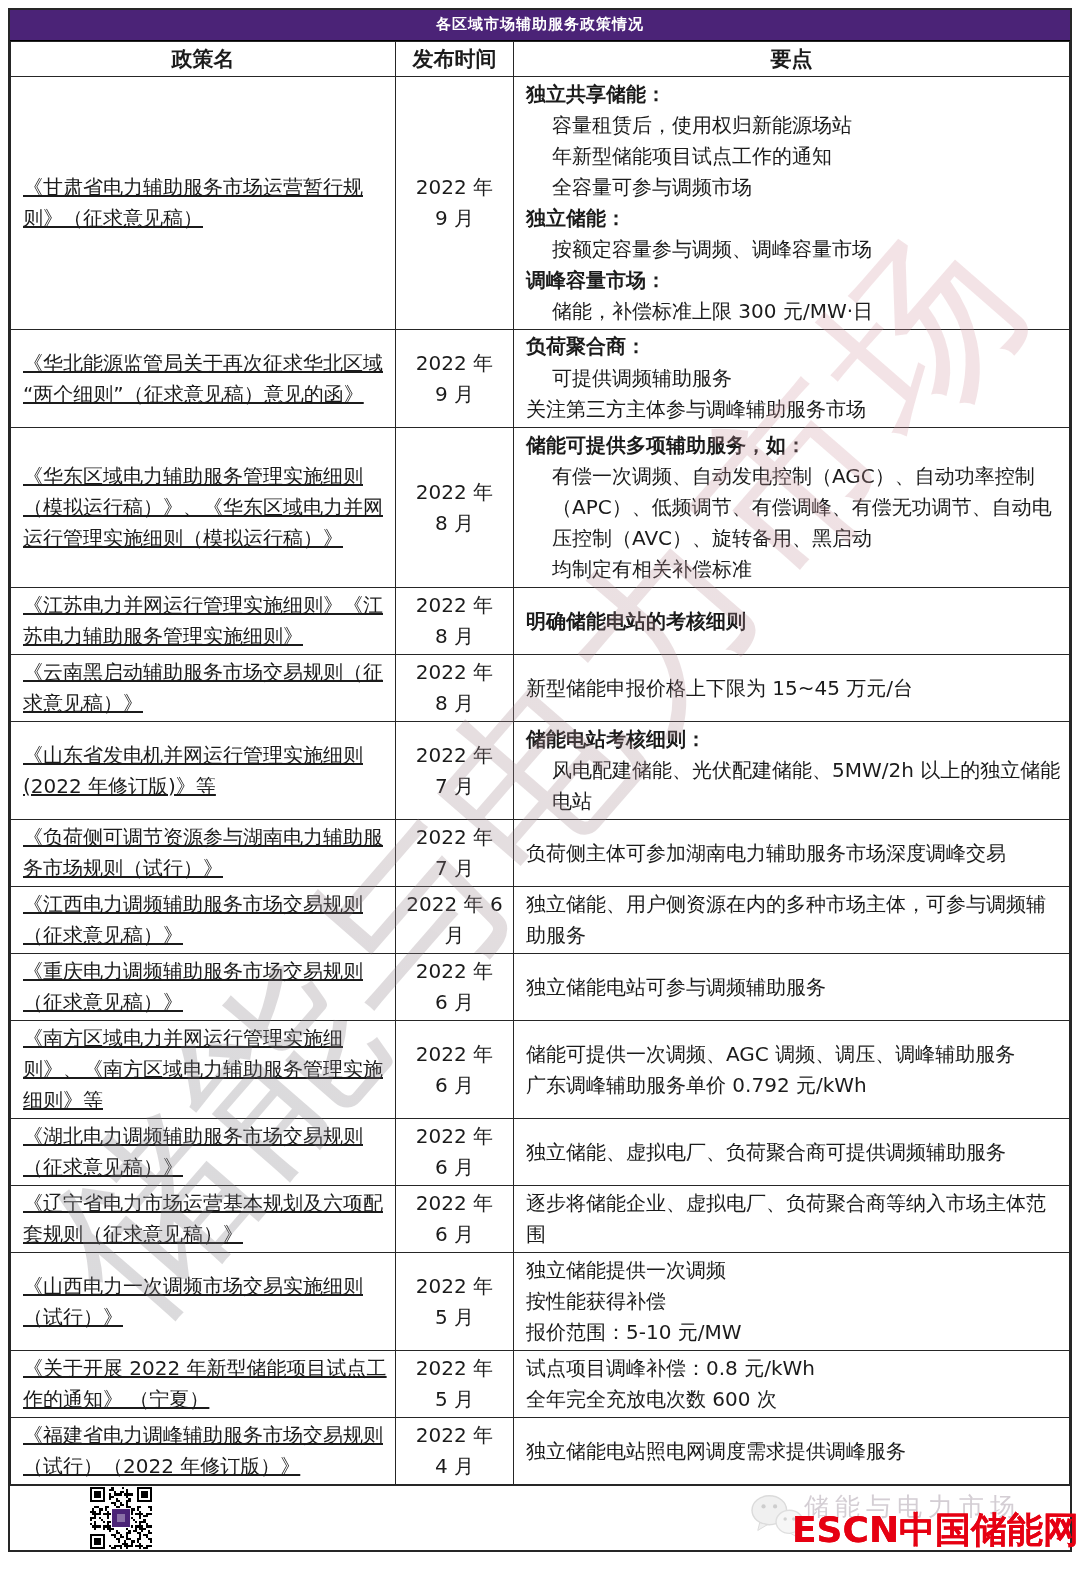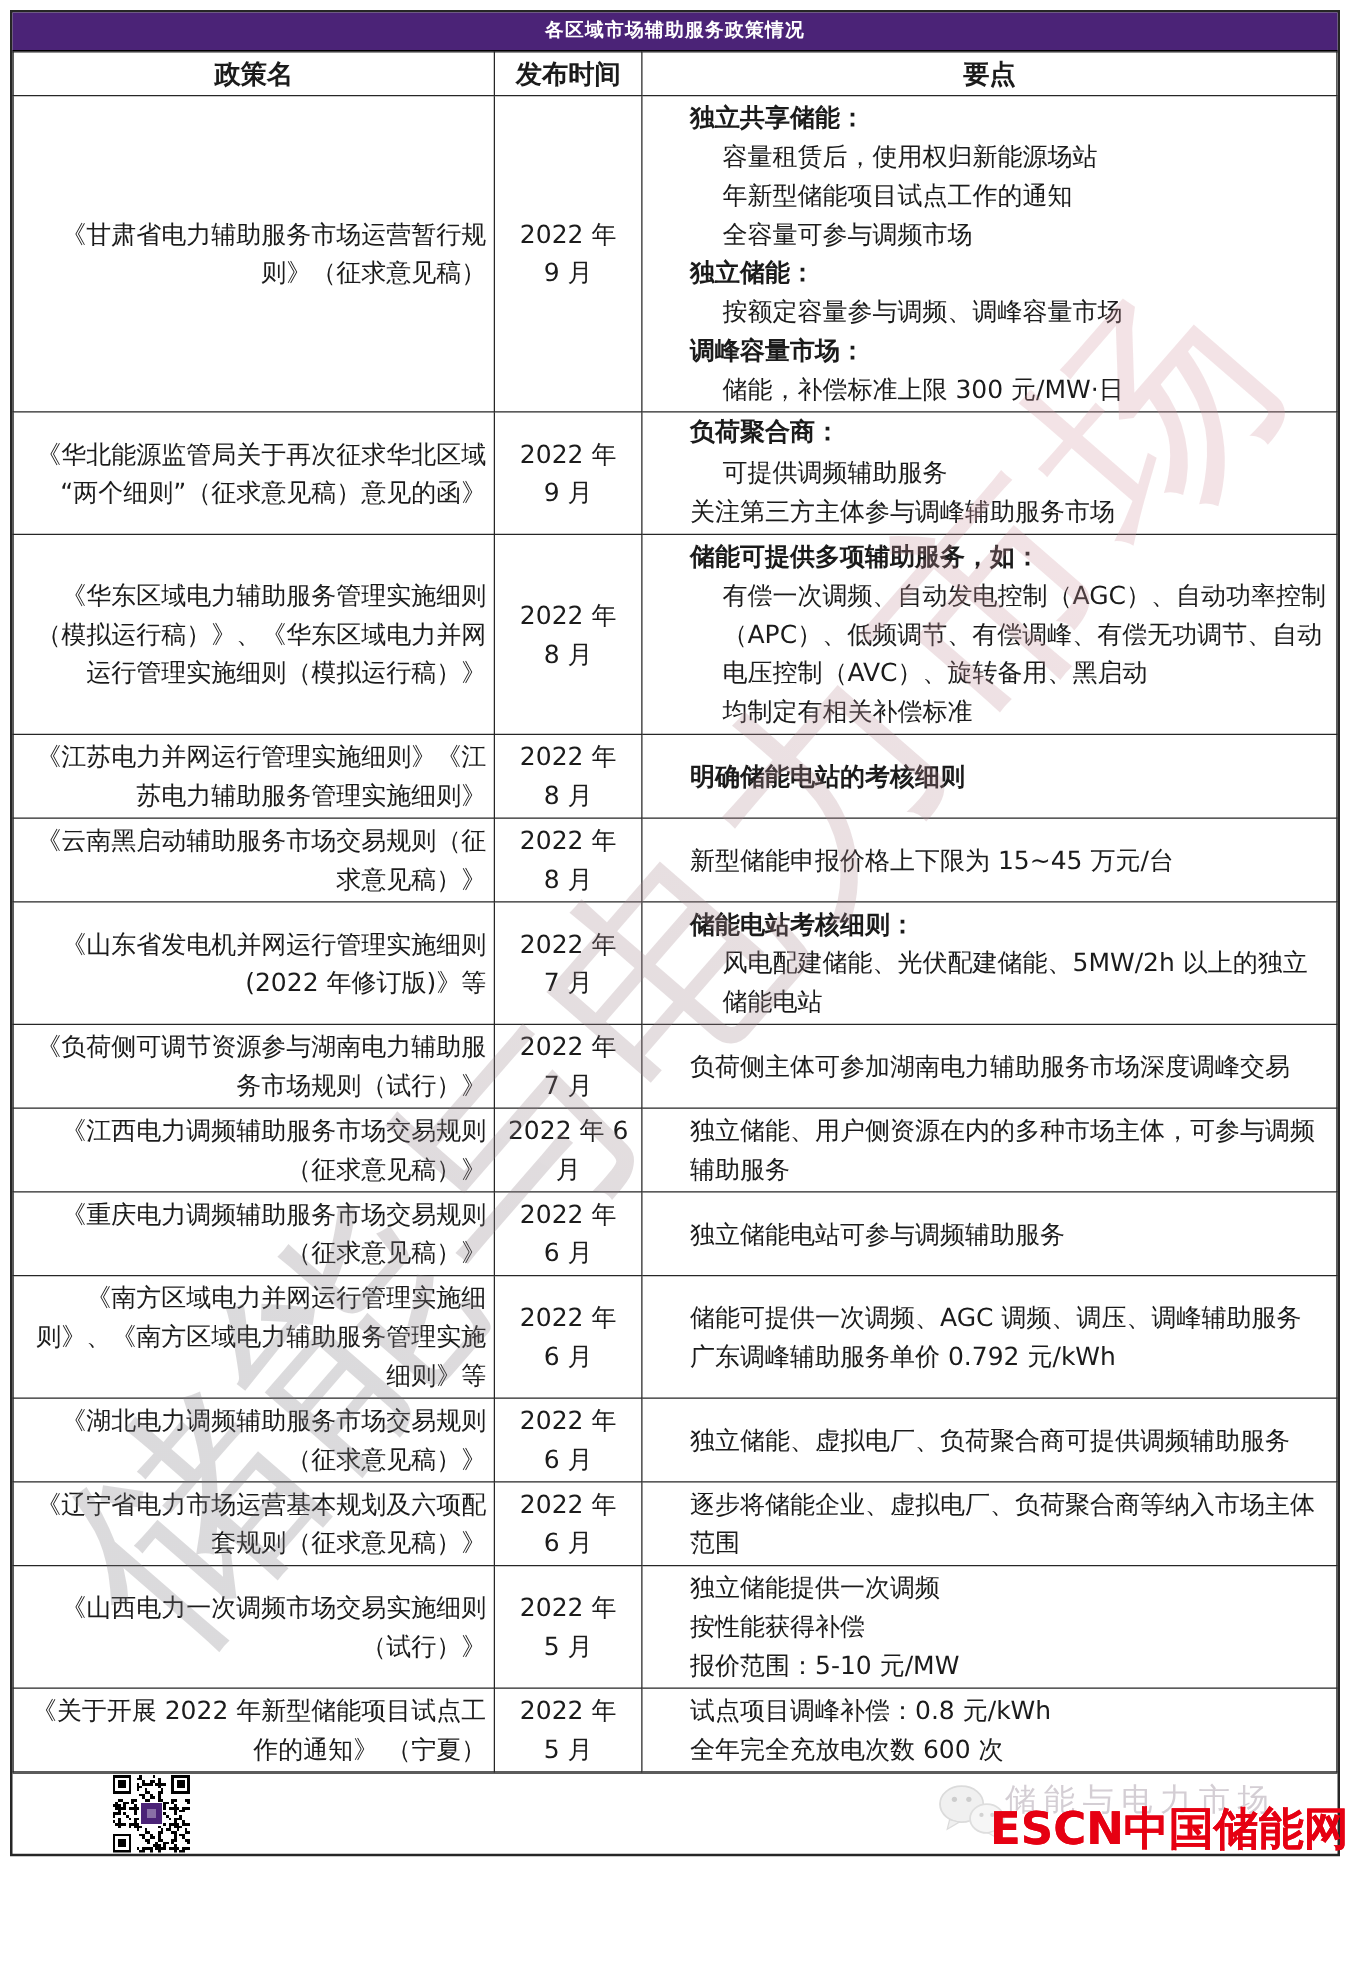--- a/index.html
+++ b/index.html
@@ -27,24 +27,24 @@
   col.c-policy{width:385px;}
   col.c-date{width:118px;}
   th{
     font-size:21px;font-weight:bold;text-align:center;
     border:1px solid var(--border);padding:3px 2px;background:#fff;
   }
   td{
     border:1px solid var(--border);vertical-align:middle;
     padding:2px 6px;line-height:31px;background:transparent;
   }
-  td.policy{padding-left:12px;text-align:right;}
+  td.policy{padding-left:12px;text-align:left;text-decoration:underline;}
   td.date{text-align:center;white-space:pre-line;}
   td.points{padding-left:12px;}
-  .pt{line-height:31px;margin-left:26px;}
+  .pt{line-height:31px;}
   .pt.b{font-weight:bold;}
   .footer{
     display:flex;align-items:center;border-top:1px solid var(--border);
     height:62px;padding:1px 0;
   }
   .maker{width:440px;text-align:center;font-size:20px;}
   .qr{width:62px;height:62px;margin-left:80px;flex:0 0 auto;}
   .qr svg{display:block;width:62px;height:62px;}
   .logo-wrap{
     margin-left:auto;margin-right:18px;position:relative;
@@ -210,20 +210,28 @@
             <div class="pt" style="padding-left: 0px;">报价范围：5-10 元/MW</div>
           </td>
         </tr>
         <tr>
           <td class="policy">《关于开展 2022 年新型储能项目试点工作的通知》 （宁夏）</td>
           <td class="date">2022 年
 5 月</td>
           <td class="points">
             <div class="pt" style="padding-left: 0px;">试点项目调峰补偿：0.8 元/kWh</div>
             <div class="pt" style="padding-left: 0px;">全年完全充放电次数 600 次</div>
+          </td>
+        </tr>
+        <tr>
+          <td class="policy">《福建省电力调峰辅助服务市场交易规则（试行）（2022 年修订版）》</td>
+          <td class="date">2022 年
+4 月</td>
+          <td class="points">
+            <div class="pt" style="padding-left: 0px;">独立储能电站照电网调度需求提供调峰服务</div>
           </td>
         </tr>
       </tbody>
   </table>
 
   <div class="footer">
     <div class="qr">
       <svg id="qr-svg" viewBox="0 0 29 29" shape-rendering="crispEdges">
           <rect x="0" y="0" width="29" height="29" fill="#fff"></rect>
           <rect x="0" y="0" width="7" height="7" fill="#000"></rect>

